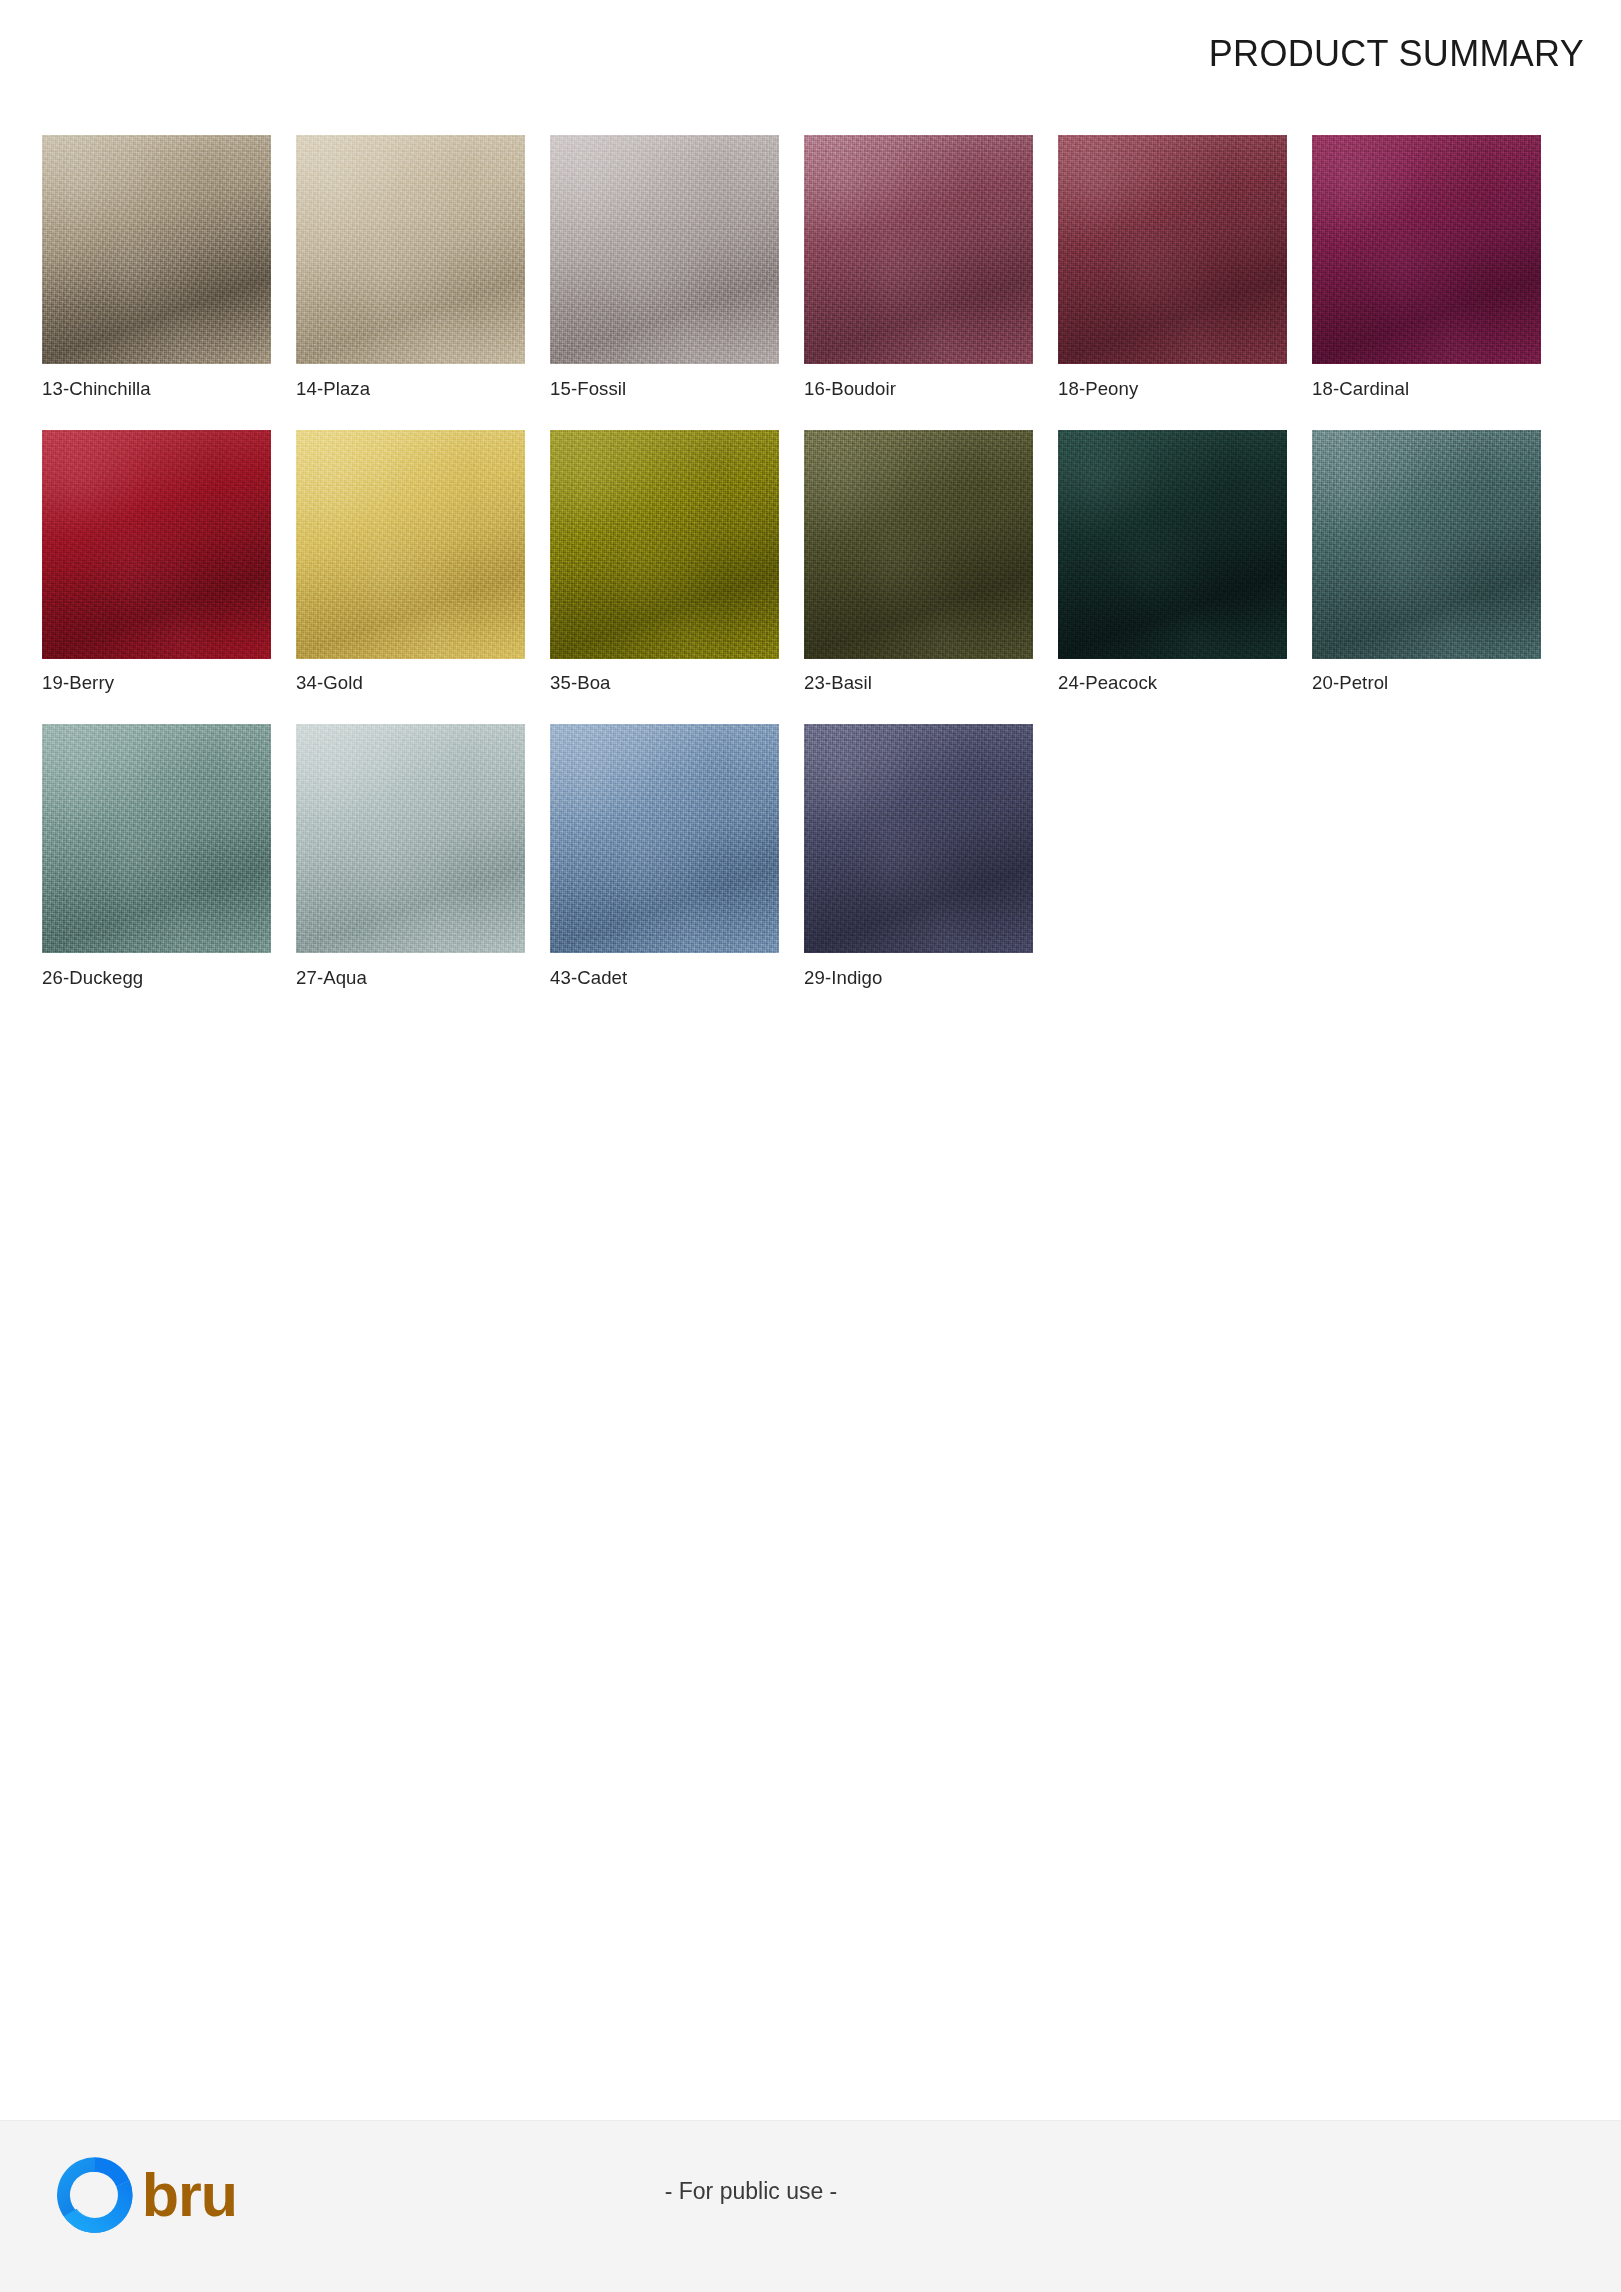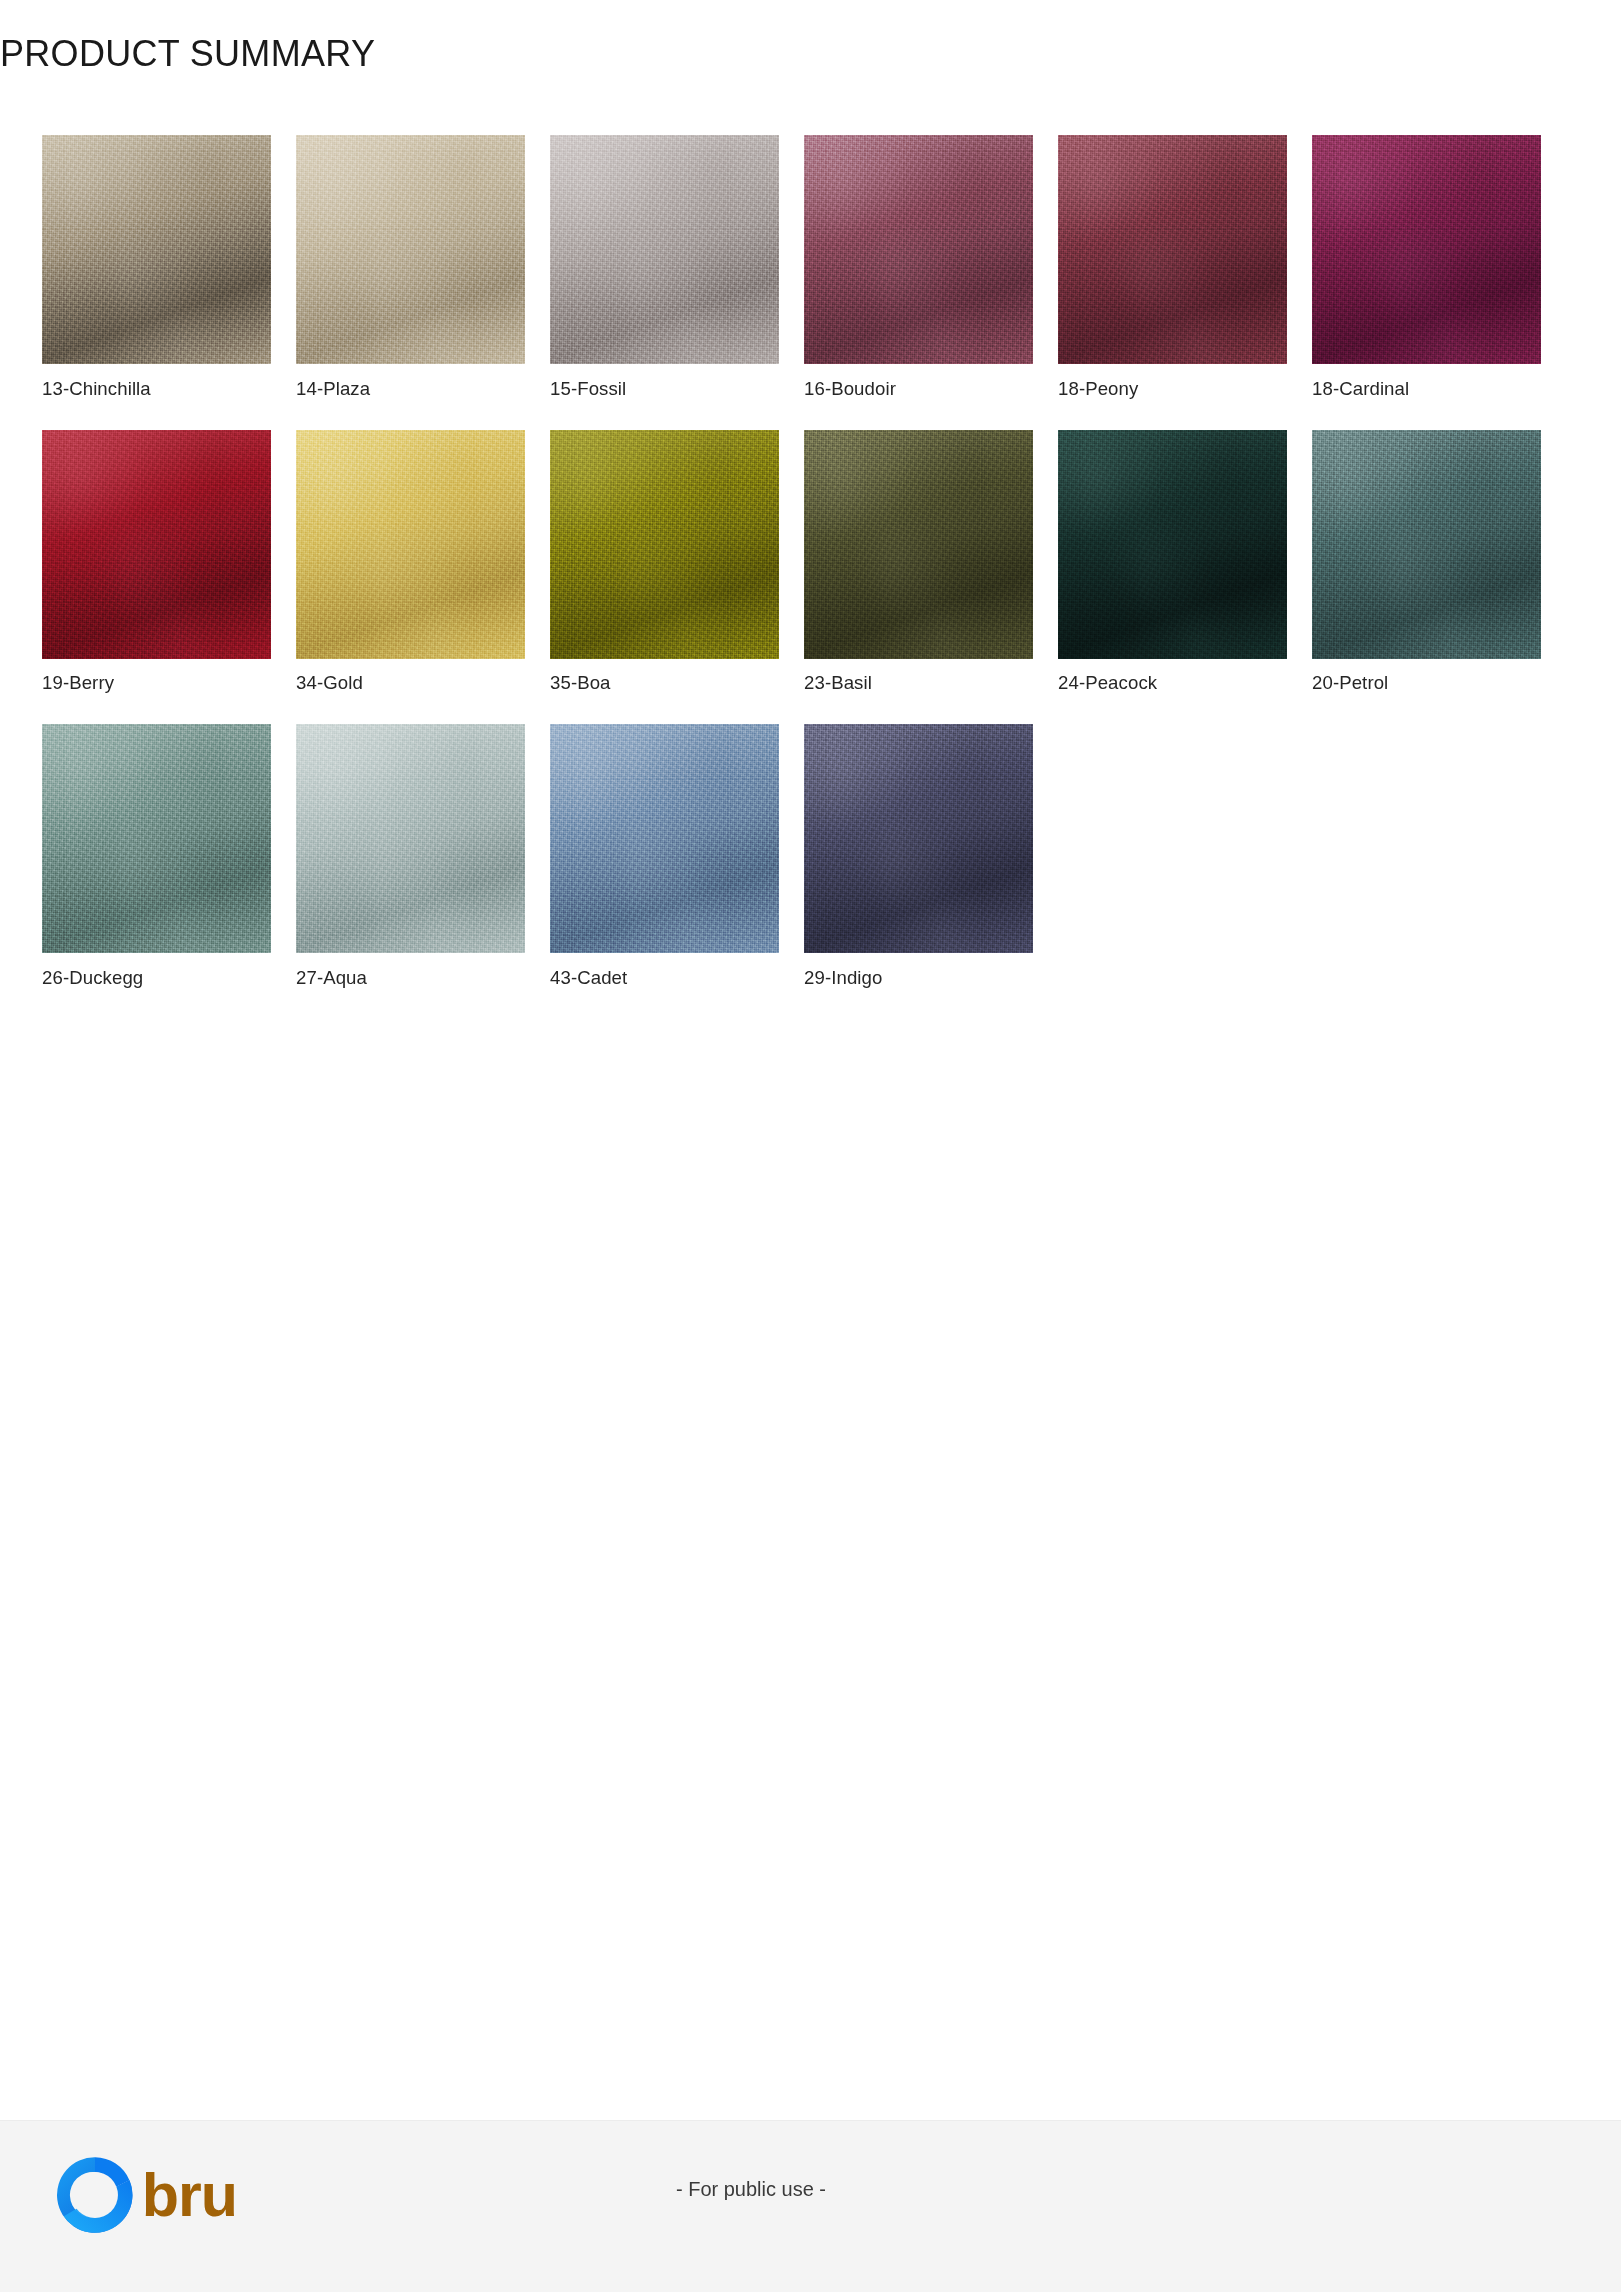--- a/index.html
+++ b/index.html
@@ -16,20 +16,21 @@
     overflow:hidden;
   }
 
   
   .header {
     position:absolute;
     top:0; left:0; right:0;
     height:108px;
     display:flex;
     align-items:center;
+    justify-content:flex-end;
     padding-right:37px;
   }
   .header-title {
     font-size:36px;
     font-weight:400;
     letter-spacing:0.3px;
     color:#1a1a1a;
     white-space:nowrap;
   }
 
@@ -125,21 +126,21 @@
     letter-spacing:-1px;
     line-height:1;
     margin-left:-2px;
   }
   .footer-note {
     position:absolute;
     top:57px;
     left:0; right:0;
     text-align:center;
     padding-right:119px;
-    font-size:20px;
+    font-size:23px;
     color:#3a3a3a;
   }
 </style>
 </head>
 <body>
 
 <div class="page">
 
   <div class="header">
     <div class="header-title">PRODUCT SUMMARY</div>

